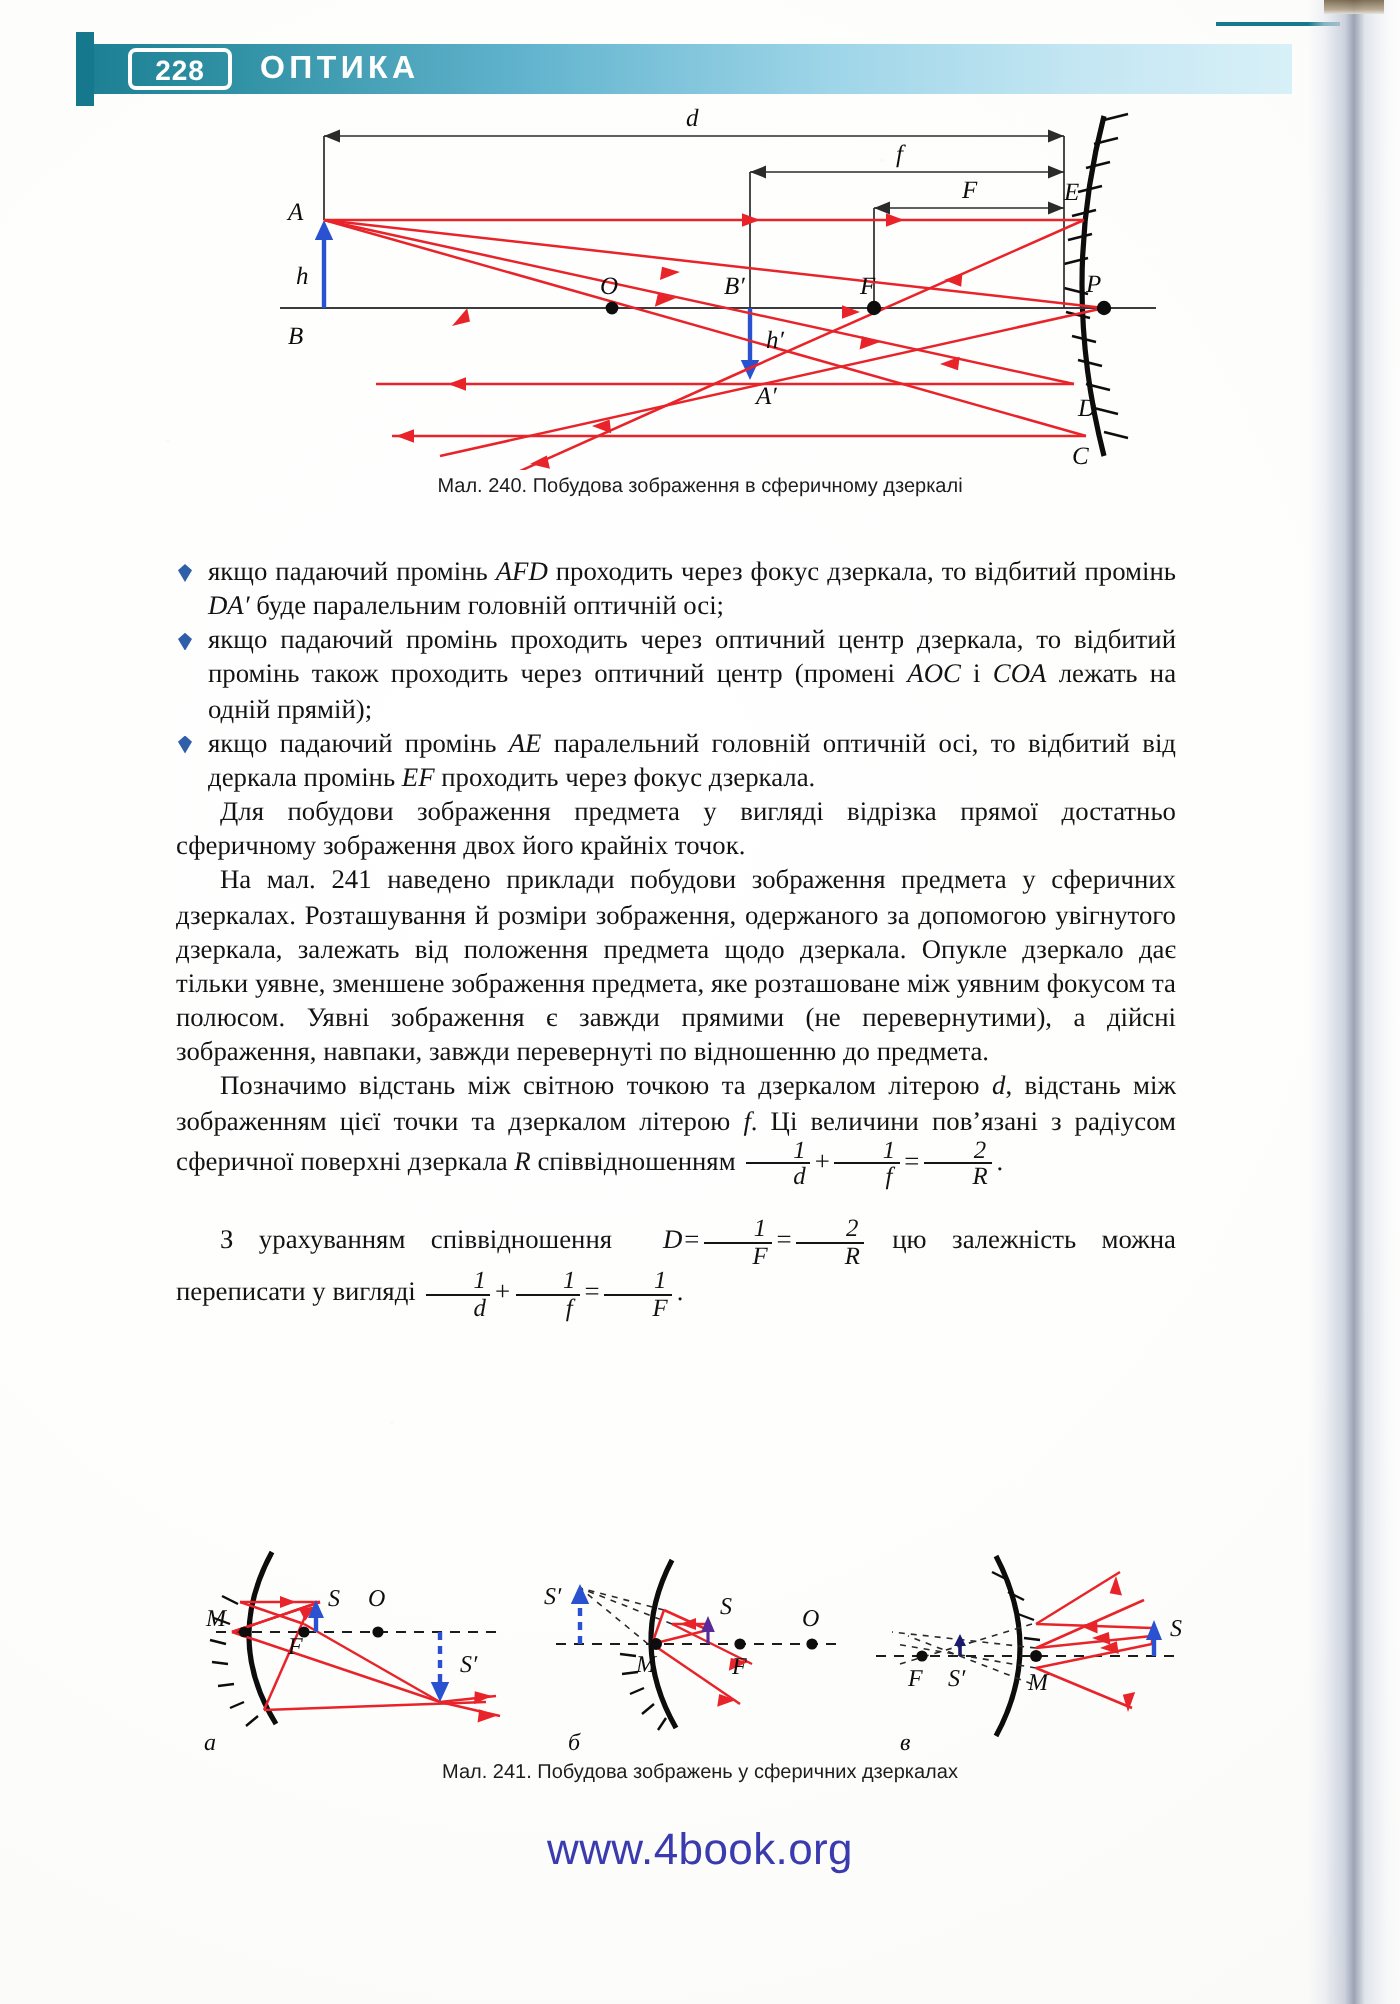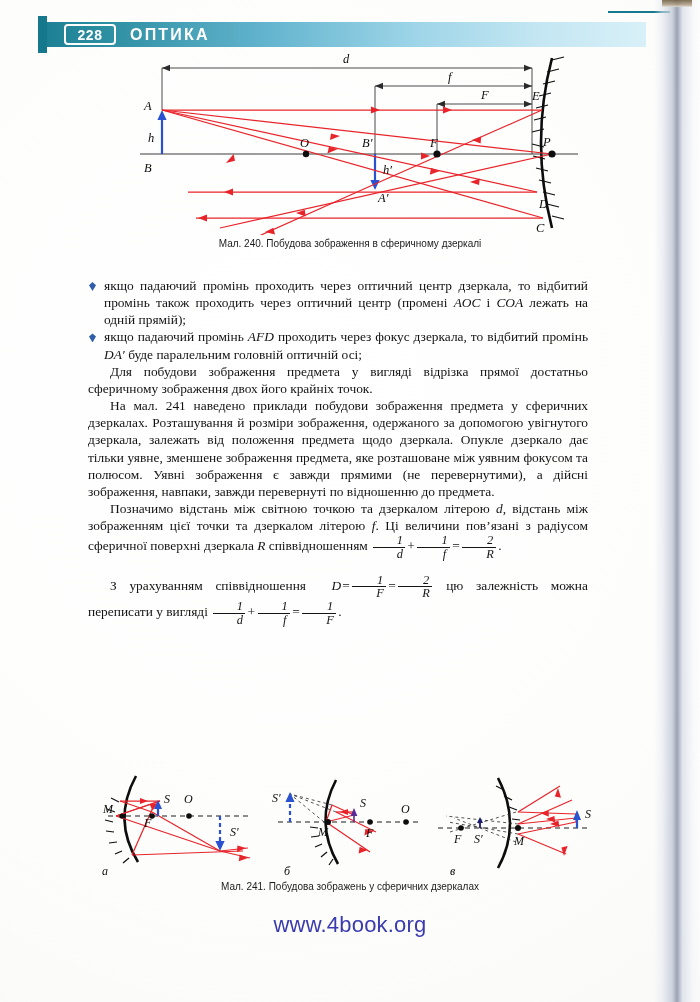--- a/index.html
+++ b/index.html
@@ -330,28 +330,31 @@
       <text class="lbl" x="278" y="152">A′</text>
     </svg>
   </div>
 
   <div class="caption" id="cap240">Мал. 240. Побудова зображення в сферичному дзеркалі</div>
 
   <div id="body-text">
 
 
     <div class="bullet-line">
+      <span>якщо падаючий промінь </span><span class="it">AFD</span><span> проходить через фокус дзеркала, то відбитий промінь </span><span class="it">DA′</span><span> буде паралельним головній оптичній осі;</span>
+    </div>
+
+    <div class="bullet-line">
       <span>якщо падаючий промінь проходить через оптичний центр дзеркала, то відбитий промінь також проходить через оптичний центр (промені </span><span class="it">AOC</span><span> і </span><span class="it">COA</span><span> лежать на одній прямій);</span>
     </div>
 
+
     <div class="bullet-line">
-      <span>якщо падаючий промінь </span><span class="it">AFD</span><span> проходить через фокус дзеркала, то відбитий промінь </span><span class="it">DA′</span><span> буде паралельним головній оптичній осі;</span>
+      <span>якщо падаючий промінь </span><span class="it">AE</span><span> паралельний головній оптичній осі, то відбитий від деркала промінь </span><span class="it">EF</span><span> проходить через фокус дзеркала.</span>
     </div>
-
-
 
     <p class="indent">Для побудови зображення предмета у вигляді відрізка прямої достатньо сферичному зображення двох його крайніх точок.</p>
 
     <p class="indent">На мал. 241 наведено приклади побудови зображення предмета у сферичних дзеркалах. Розташування й розміри зображення, одержаного за допомогою увігнутого дзеркала, залежать від положення предмета щодо дзеркала. Опукле дзеркало дає тільки уявне, зменшене зображення предмета, яке розташоване між уявним фокусом та полюсом. Уявні зображення є завжди прямими (не перевернутими), а дійсні зображення, навпаки, завжди перевернуті по відношенню до предмета.</p>
 
     <p class="indent"><span>Позначимо відстань між світною точкою та дзеркалом літерою </span><span class="it">d</span><span>, відстань між зображенням цієї точки та дзеркалом літерою </span><span class="it">f</span><span>. Ці величини пов’язані з радіусом сферичної поверхні дзеркала </span><span class="it">R</span><span> співвідношенням</span><span class="mathrow">&nbsp;<span class="frac"><span class="num">1</span><span class="den">d</span></span><span class="op">+</span><span class="frac"><span class="num">1</span><span class="den">f</span></span><span class="op">=</span><span class="frac"><span class="num">2</span><span class="den">R</span></span><span class="op">.</span></span></p>
 
     <p class="indent" style="margin-top:13px"><span>З урахуванням співвідношення</span><span class="mathrow">&nbsp;&nbsp;<span class="it">D</span><span class="op">=</span><span class="frac"><span class="num">1</span><span class="den">F</span></span><span class="op">=</span><span class="frac"><span class="num">2</span><span class="den">R</span></span>&nbsp;</span><span>цю залежність можна переписати у вигляді</span><span class="mathrow">&nbsp;<span class="frac"><span class="num">1</span><span class="den">d</span></span><span class="op">+</span><span class="frac"><span class="num">1</span><span class="den">f</span></span><span class="op">=</span><span class="frac"><span class="num">1</span><span class="den">F</span></span><span class="op">.</span></span></p>
   </div>
 

